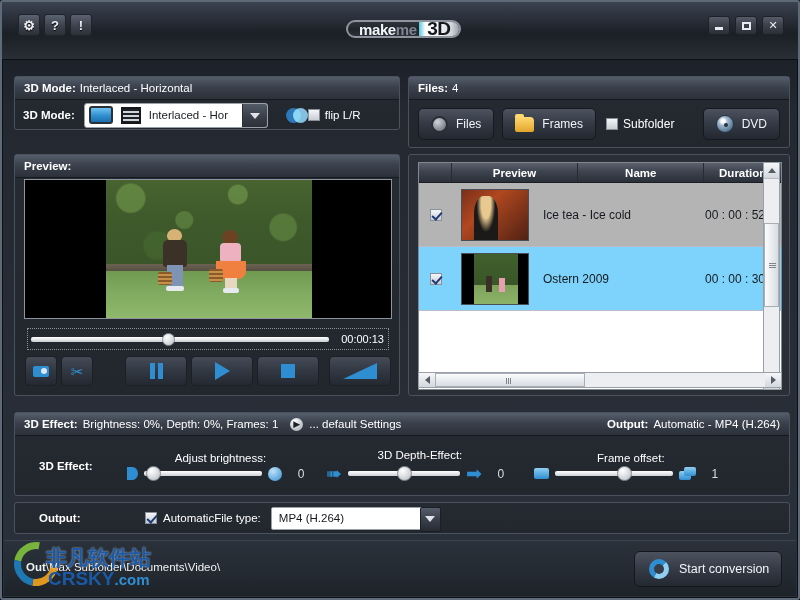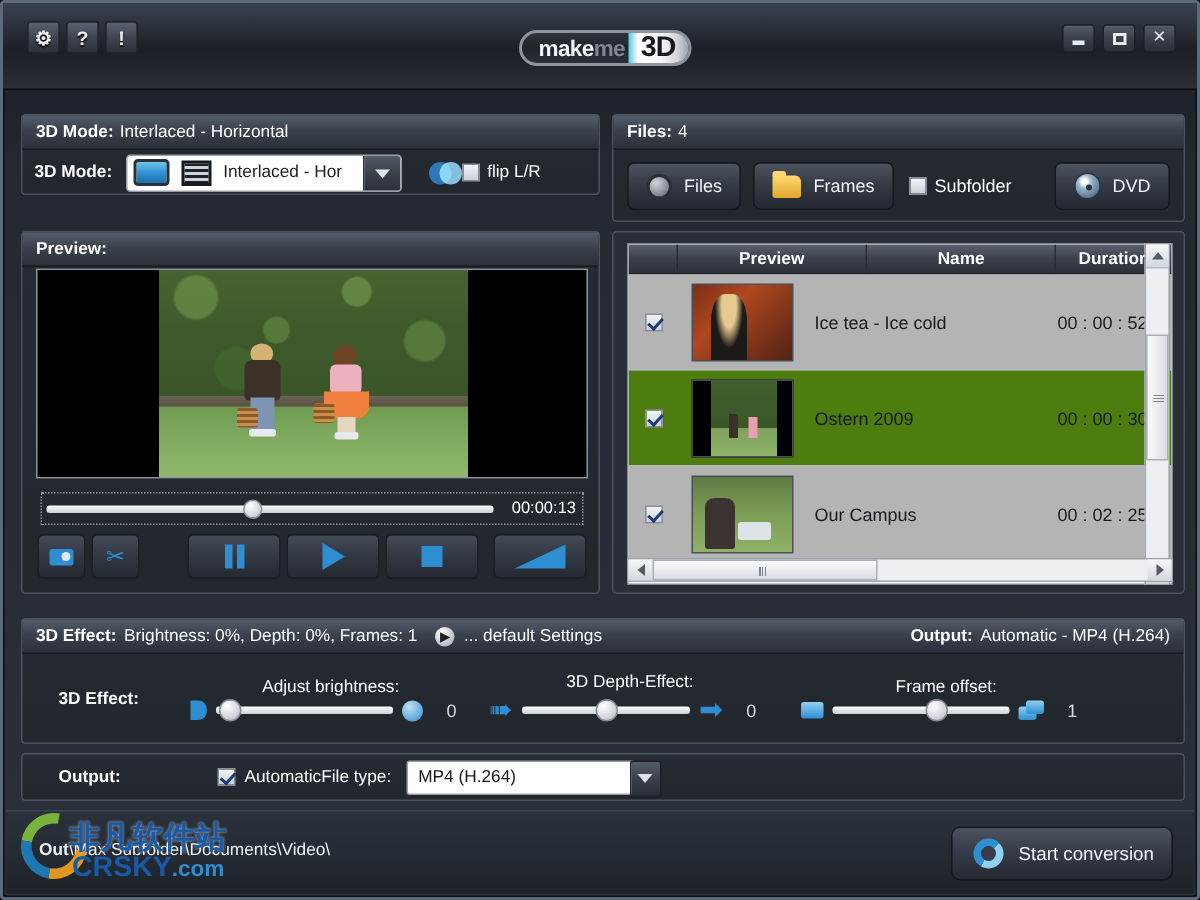--- a/index.html
+++ b/index.html
@@ -31,21 +31,21 @@
   .tb-icon{
     width:22px; height:22px; border-radius:3px;
     background: linear-gradient(180deg,#5b6270 0%,#3f4550 50%,#2b3038 100%);
     border:1px solid #20242b;
     display:flex; align-items:center; justify-content:center;
     color:#eef1f5; font-size:13px; font-weight:bold; line-height:1;
     text-shadow:0 1px 1px #000;
   }
   .logo{
     position:absolute; left:344px; top:18px;
-    width:115px; height:24px;
+    width:115px; height:18px;
     border-radius:15px;
     border:2px solid #8d949e;
     background: linear-gradient(180deg,#2f343c 0%,#20242a 50%,#2b3038 100%);
     display:flex; align-items:center; justify-content:flex-start;
     padding-left:11px;
     font-size:15px; font-weight:bold; letter-spacing:-0.4px;
     overflow:hidden;
   }
   .logo .lg-make{ color:#f2f5f8; }
   .logo .lg-me{ color:#7f8794; }
@@ -231,21 +231,21 @@
   .lhead{ display:flex; height:20px;
     background:linear-gradient(180deg,#5a616d 0%,#3e444f 45%,#2a2f38 100%);
     color:#ffffff; font-size:11.5px; font-weight:bold; border-bottom:1px solid #1a1e24; }
   .lhead div{ display:flex; align-items:center; justify-content:center; border-right:1px solid #272c34; }
   .col-chk{ width:33px; }
   .col-pv{ width:127px; }
   .col-nm{ width:127px; }
   .col-du{ width:77px; border-right:none !important; }
   .lrow{ display:flex; align-items:center; height:64px; border-bottom:1px solid #b9bec6; }
   .lrow.sel{ background:#b4b4b4; }
-  .lrow.alt{ background:#4d7c0f; }
+  .lrow.alt{ background:#7dd3fc; }
   .lrow .c-chk{ width:33px; display:flex; justify-content:center; }
   .lrow .c-pv{ width:85px; display:flex; justify-content:center; }
   .lrow .c-nm{ flex:1; color:#161a1f; font-size:12px; padding-left:6px; }
   .lrow .c-du{ width:92px; color:#161a1f; font-size:12px; text-align:center; }
   .thumb{ width:68px; height:52px; border:1px solid #4a4f57; overflow:hidden; position:relative; }
   .th-a{ background:linear-gradient(135deg,#7a2f1a 0%,#b0471f 35%,#512214 100%); }
   .th-a::after{ content:""; position:absolute; left:12px; top:6px; width:24px; height:44px; background:radial-gradient(ellipse at 50% 18%,#e8c98f 0 28%,#1c1a18 55%); border-radius:40% 40% 0 0; }
   .th-b{ background:#000; }
   .th-b i{ position:absolute; left:12px; top:0; width:44px; height:100%;
     background:linear-gradient(180deg,#40602c 0%,#3a5628 62%,#7ea25c 63%,#8cb267 100%); }
@@ -505,30 +505,20 @@
           </div>
         <div class="c-pv">
             <span class="thumb th-b">
               <i></i>
             </span>
           </div>
         <div class="c-nm">Ostern 2009</div>
         <div class="c-du">00 : 00 : 30</div>
       </div>
 
-      <div class="lrow sel">
-        <div class="c-chk">
-            <span class="chk on"></span>
-          </div>
-        <div class="c-pv">
-            <span class="thumb th-c"></span>
-          </div>
-        <div class="c-nm">Our Campus</div>
-        <div class="c-du">00 : 02 : 25</div>
-      </div>
     </div>
 
     <div class="vscroll">
       <div class="vbtn">
           <i class="tri-up"></i>
         </div>
       <div class="vthumb"></div>
       <div class="vbtn bot">
           <i class="tri-dn"></i>
         </div>

